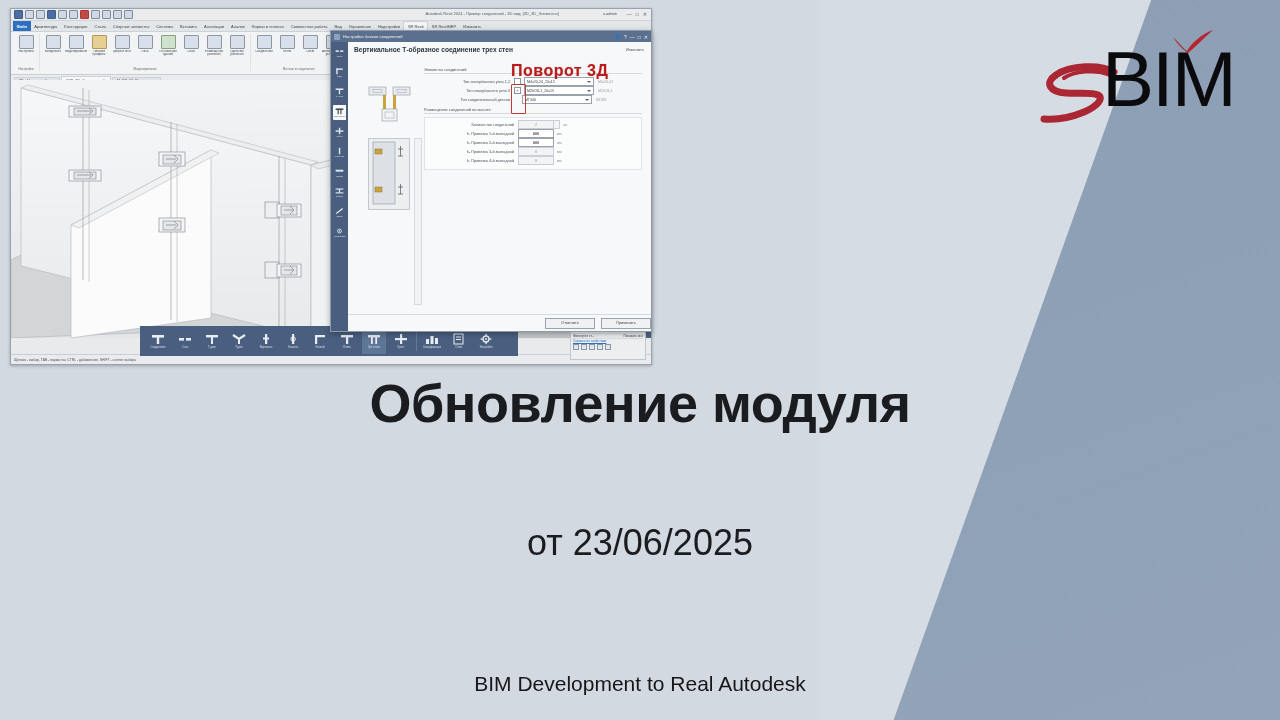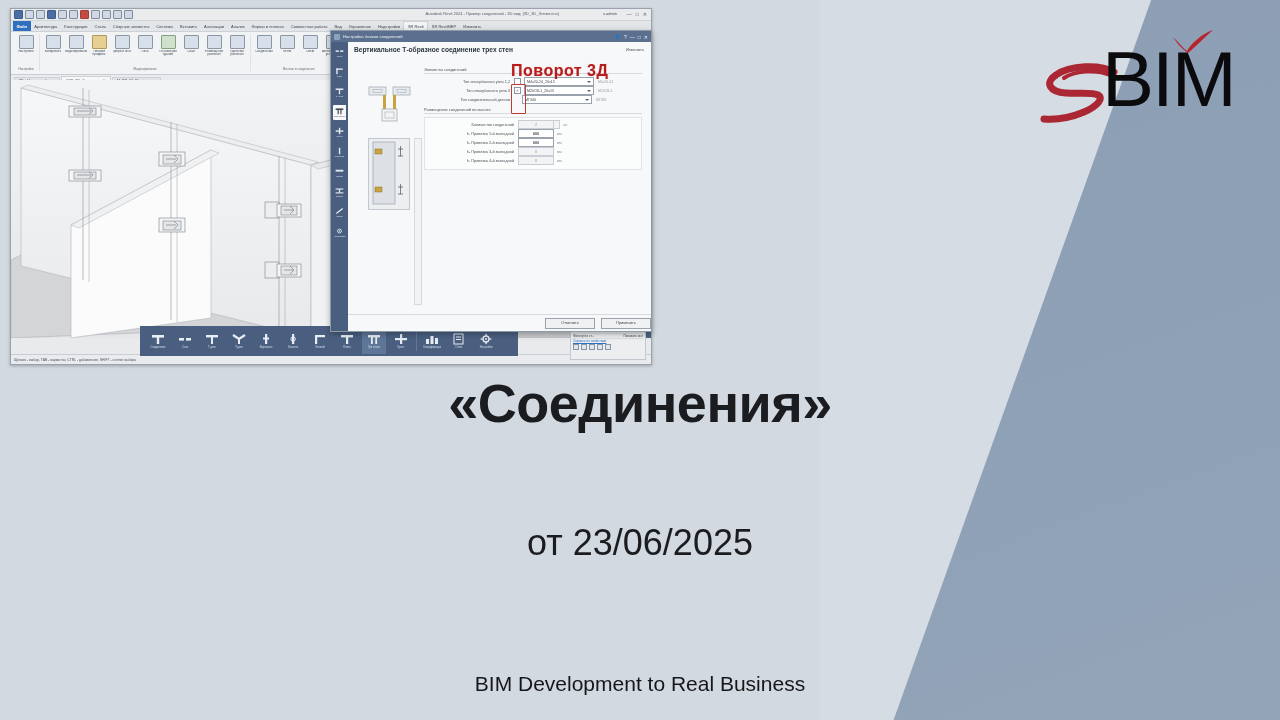--- a/index.html
+++ b/index.html
@@ -203,24 +203,24 @@
     <path d="M74 10 C60 2, 30 3, 16 13 C4 21, 10 30, 26 31 C40 32, 52 30, 58 33 C64 36, 58 44, 44 50 C32 55, 16 58, 4 57" stroke="#ab2733" stroke-width="7" fill="none" stroke-linecap="round"></path>
     <path d="M70 13 C56 7, 34 9, 24 16" stroke="#ab2733" stroke-width="4" fill="none" stroke-linecap="round"></path>
   </svg>
   <div class="logo-text">BIM</div>
   <svg class="logo-check" width="46" height="26" viewBox="0 0 46 26">
     <path d="M3 9 C10 16, 14 21, 17 23 C21 16, 31 6, 43 2 C34 10, 24 20, 18 25 C12 21, 6 14, 3 9 Z" fill="#b5252f"></path>
   </svg>
 </div>
 
 <div id="slide-title">
-  <span class="line2">«Соединения»</span>
+  <span>Обновление модуля</span>
 </div>
 <div id="slide-date">от 23/06/2025</div>
-<div id="slide-footer">BIM Development to Real Business</div>
+<div id="slide-footer">BIM Development to Real Autodesk</div>
 
 <div id="revit-window">
 
   <div class="qa-bar">
     <span class="qa-ico b"></span>
     <span class="qa-ico"></span>
     <span class="qa-ico"></span>
     <span class="qa-ico b"></span>
     <span class="qa-ico"></span>
     <span class="qa-ico"></span>

